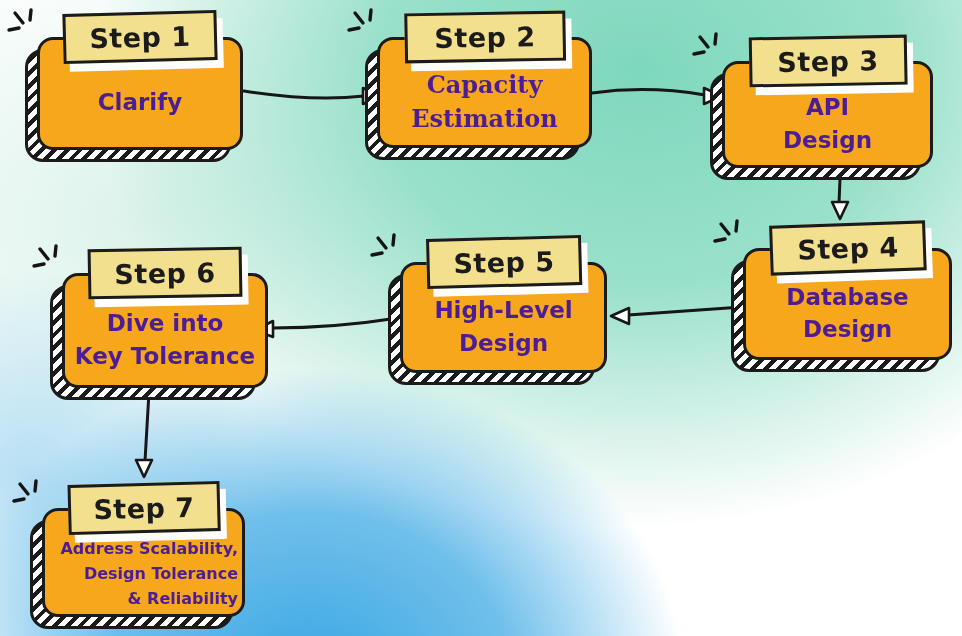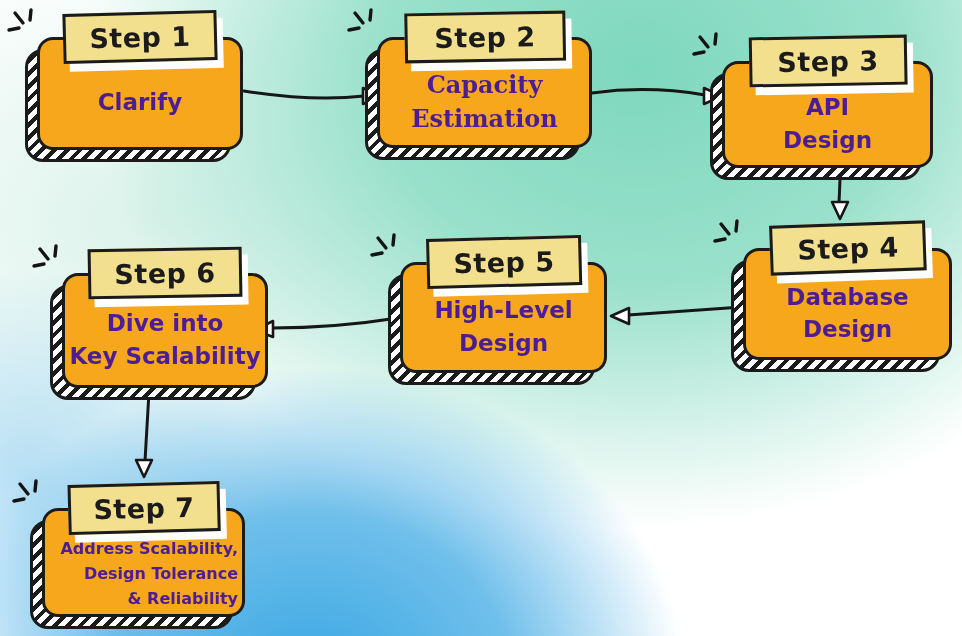--- a/index.html
+++ b/index.html
@@ -162,21 +162,21 @@
   <div class="step" style="left:62px; top:273px; width:206px; height:115px; --tilt:-1deg">
     <svg class="sparkle" viewBox="0 0 36 36">
       <line x1="3" y1="23" x2="13" y2="21"></line>
         <line x1="9" y1="6" x2="17" y2="16"></line>
         <line x1="25" y1="3" x2="24" y2="13"></line>
     </svg>
     <div class="body">
       <div class="tag">Step 6</div>
       <div class="lines">
         <div>Dive into</div>
-        <div>Key Scalability</div>
+        <div>Key Tolerance</div>
       </div>
     </div>
   </div>
 
   <div class="step small" style="left:42px; top:508px; width:203px; height:109px; --tilt:-1.5deg">
     <svg class="sparkle" viewBox="0 0 36 36">
       <line x1="3" y1="23" x2="13" y2="21"></line>
         <line x1="9" y1="6" x2="17" y2="16"></line>
         <line x1="25" y1="3" x2="24" y2="13"></line>
     </svg>

